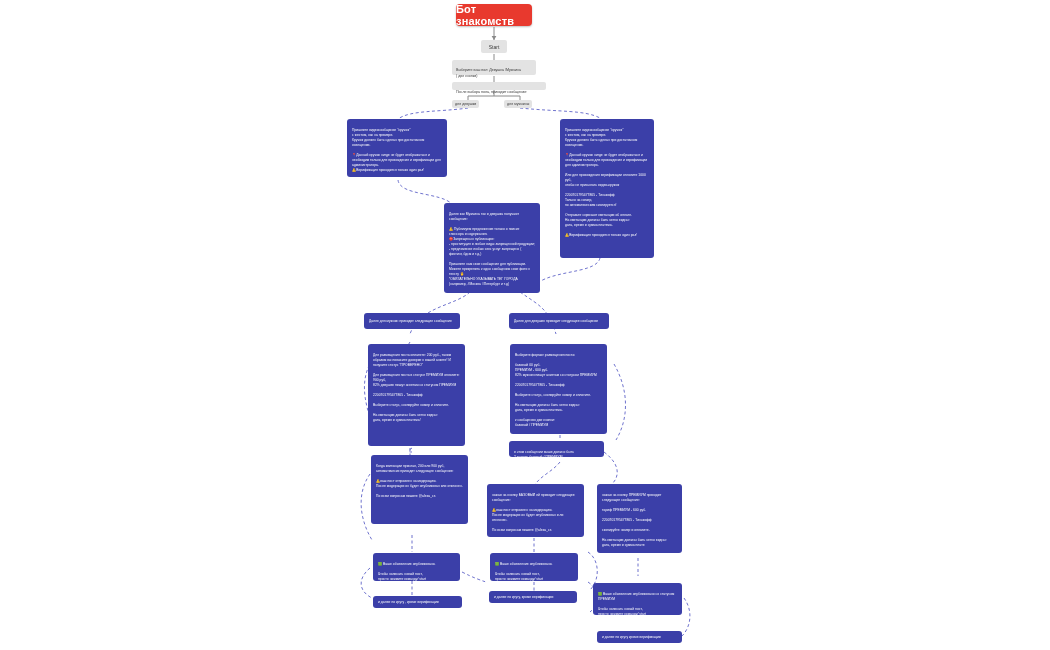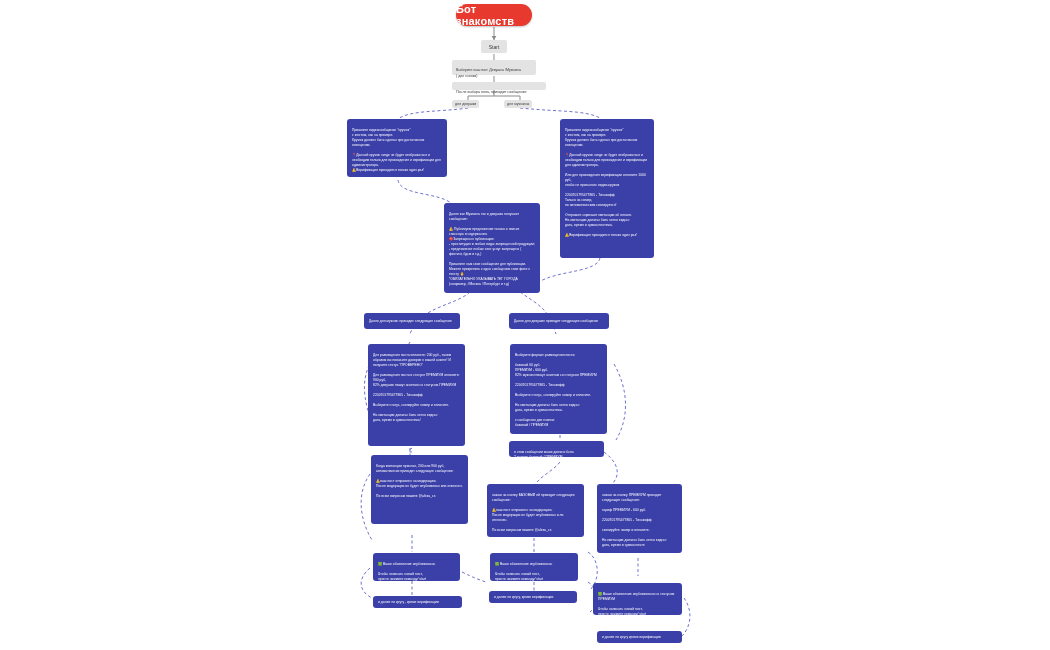--- a/index.html
+++ b/index.html
@@ -22,21 +22,21 @@
     pointer-events: none;
   }
   .node {
     position: absolute;
     white-space: pre-line;
   }
   
   .n-root {
     background: #e8392e;
     color: #ffffff;
-    border-radius: 11px;
+    border-radius: 4px;
     font-size: 11px;
     font-weight: bold;
     letter-spacing: .2px;
     display: flex;
     align-items: center;
     justify-content: center;
     box-shadow: 0 1px 2px rgba(0,0,0,.25);
   }
   
   .n-grey {

